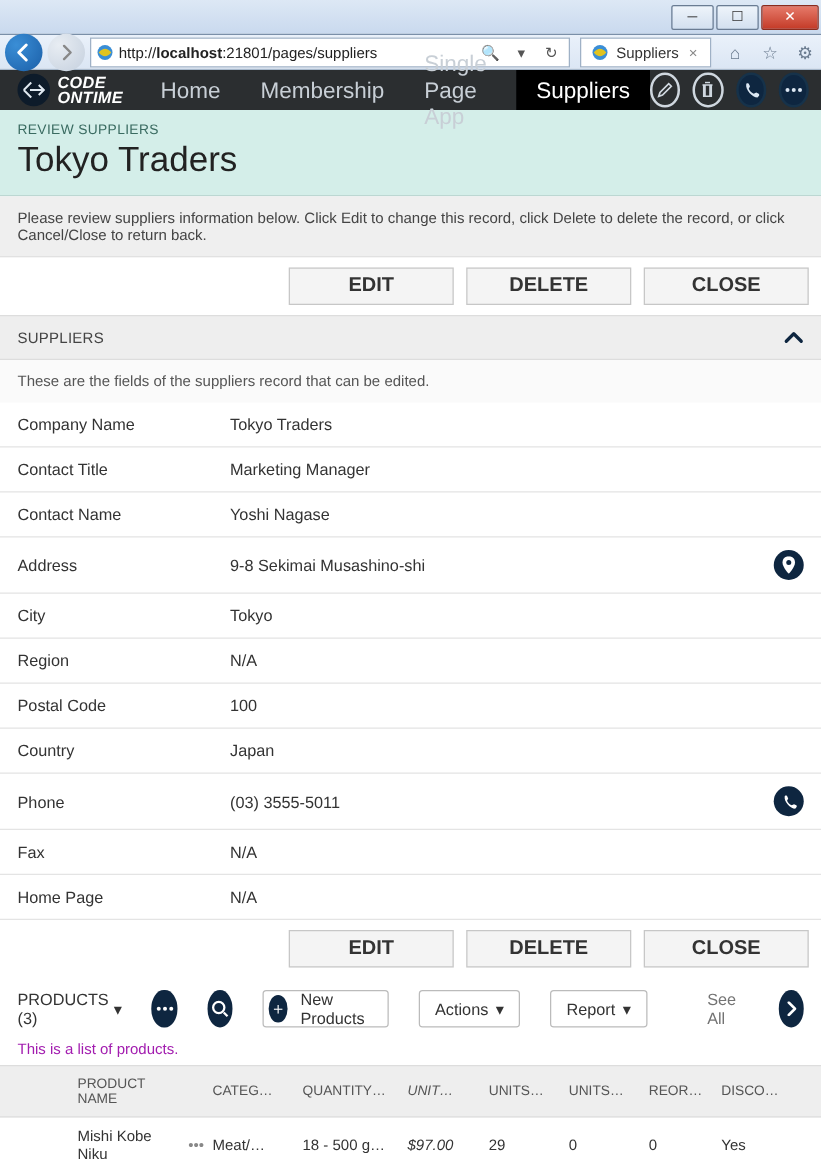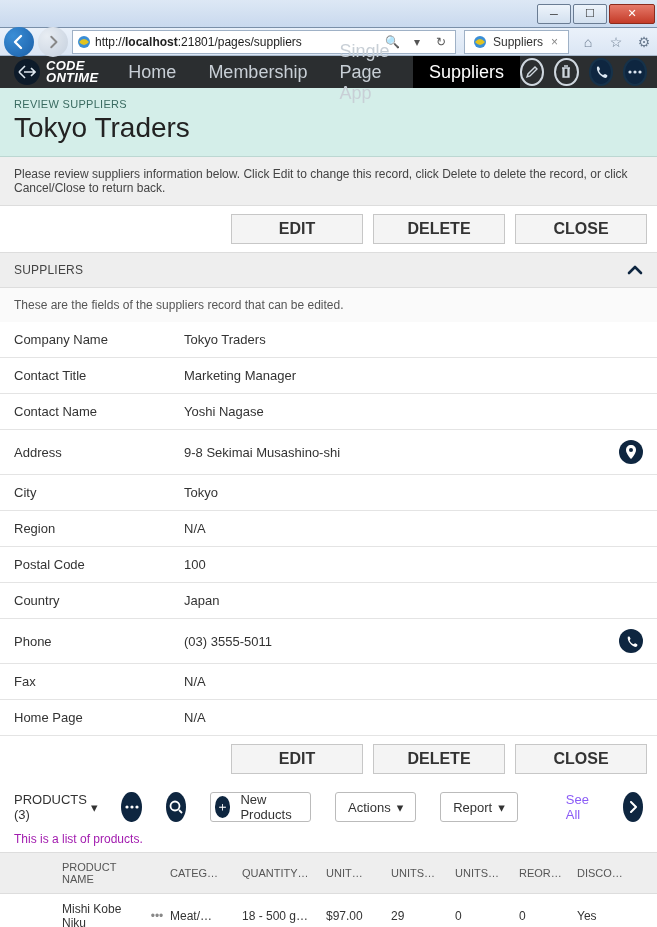--- a/index.html
+++ b/index.html
@@ -56,33 +56,33 @@
 .fieldrow .val { flex: 1; color: #333; }
 .fieldicon { width: 24px; height: 24px; border-radius: 50%; background: #0e2640; color: #fff; display: flex; align-items: center; justify-content: center; font-size: 13px; cursor: pointer; }
 
 
 .prodbar { display: flex; align-items: center; gap: 24px; padding: 10px 14px; }
 .prodtitle { font-size: 13px; color: #333; cursor: pointer; display: flex; align-items: center; gap: 4px; }
 .ic { width: 30px; height: 30px; border-radius: 50%; background: #0e2640; color: #fff; display: flex; align-items: center; justify-content: center; font-size: 15px; cursor: pointer; }
 .pillbtn { height: 30px; border: 1px solid #bbb; background: #fff; padding: 0 12px; font-size: 13px; color: #333; display: flex; align-items: center; gap: 6px; border-radius: 3px; cursor: pointer; }
 .pillbtn .plus { width: 22px; height: 22px; border-radius: 50%; background: #0e2640; color: #fff; display: flex; align-items: center; justify-content: center; margin-left: -8px; margin-right: 4px; }
 .sp { flex: 1; }
-.seeall { font-size: 13px; color: #8b5cf6; cursor: pointer; }
+.seeall { font-size: 13px; color: #737373; cursor: pointer; }
 
 .proddesc { padding: 0 14px 6px; font-size: 12px; color: #a21caf; }
 
 .grid { width: 100%; font-size: 12px; }
 .ghead, .grow { display: flex; align-items: center; padding: 8px 14px; }
 .ghead { background: #eeeeee; color: #555; border-top: 1px solid #ddd; border-bottom: 1px solid #ddd; font-size: 11px; }
 .grow { border-bottom: 1px solid #eee; color: #333; }
 .c-name { width: 130px; padding-left: 48px; }
 .c-dots { width: 26px; color: #888; cursor: pointer; text-align:center; }
 .c-cat { width: 72px; }
 .c-qty { width: 84px; }
-.c-price { width: 65px; }
+.c-price { width: 65px; font-style: italic; }
 .c-stock { width: 64px; }
 .c-order { width: 64px; }
 .c-reord { width: 58px; }
 .c-disc { width: 50px; }
 svg { display: block; }
 </style>
 </head>
 <body>
 
 <div class="titlebar">

